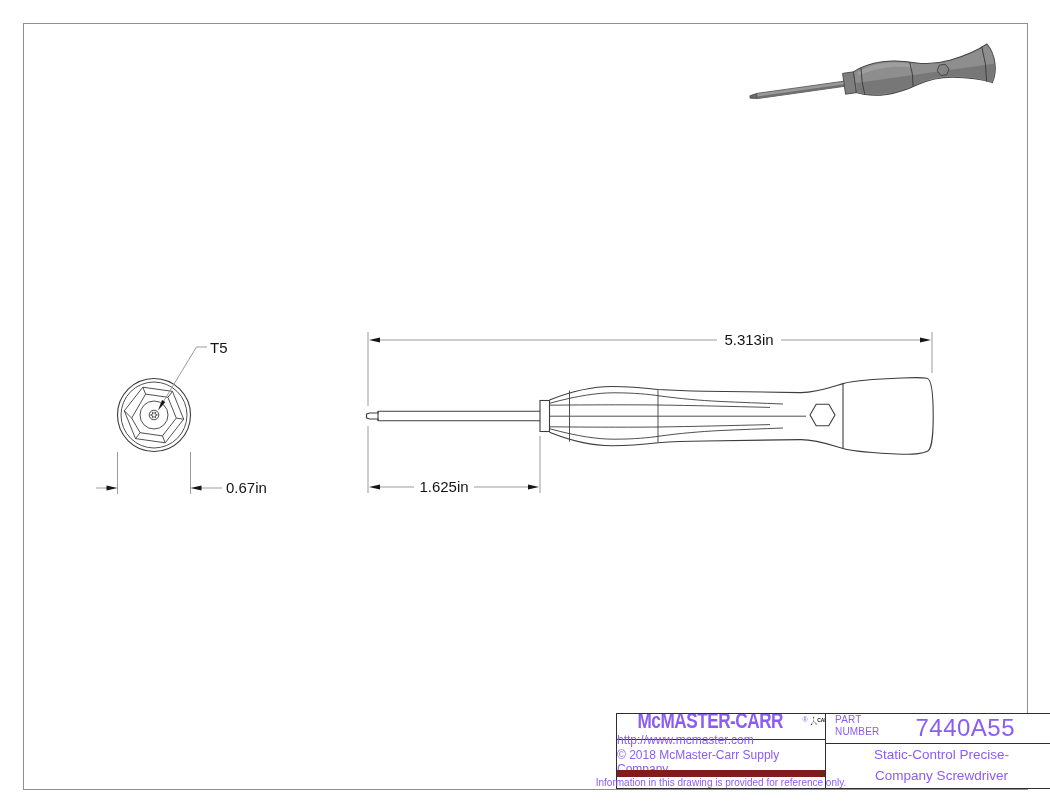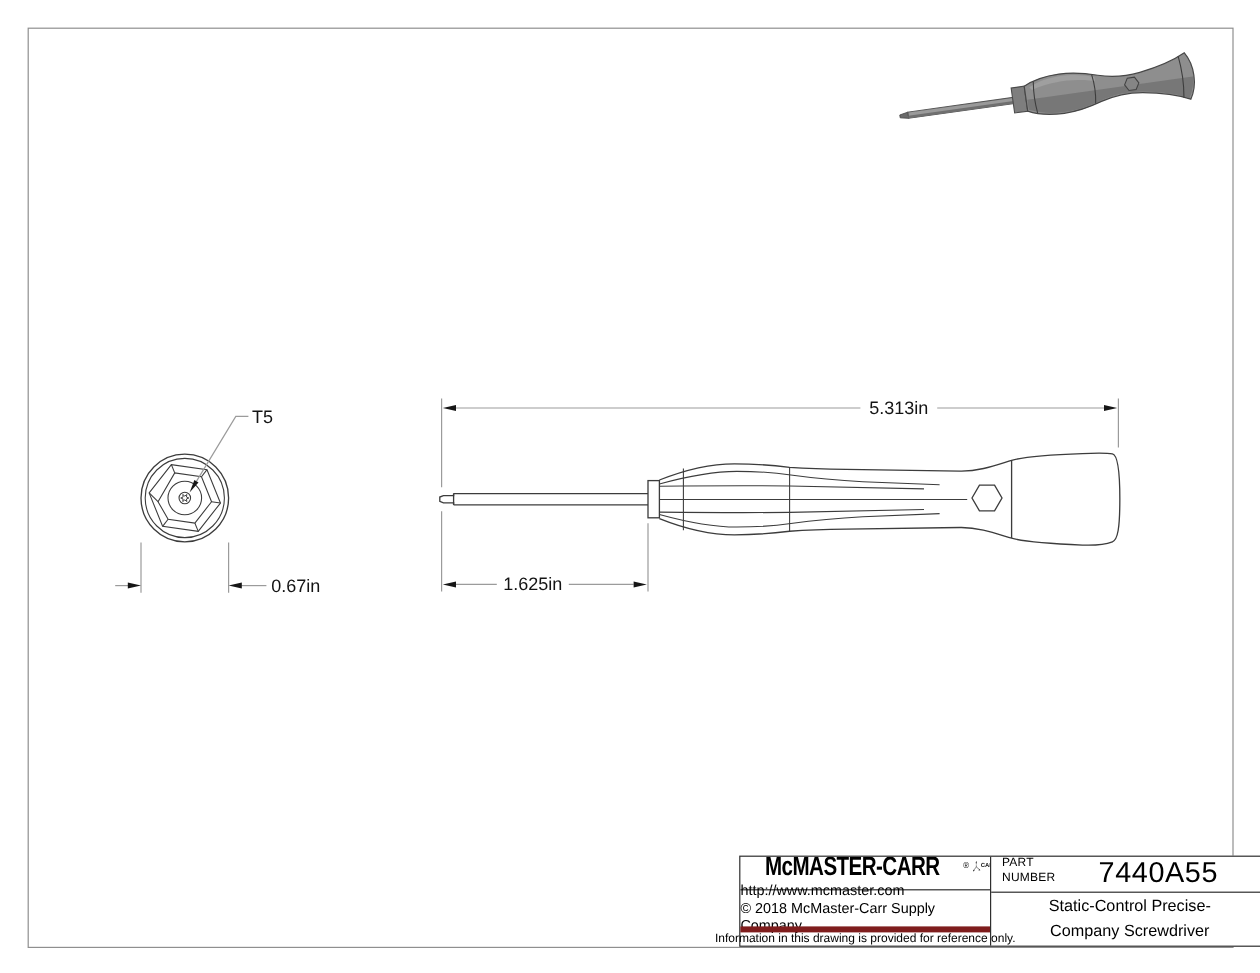--- a/index.html
+++ b/index.html
@@ -1,34 +1,34 @@
 <!DOCTYPE html>
 <html><head>
 <meta charset="utf-8">
 <style>
   html,body{margin:0;padding:0;background:#fff;}
   #page{position:relative;width:1050px;height:811px;background:#ffffff;overflow:hidden;
-        font-family:"Liberation Sans", sans-serif;color:#000000;}
+        font-family:"Liberation Sans", sans-serif;color:#8b5cf6;}
   #page-border{position:absolute;left:23px;top:23px;width:1003px;height:765px;
         border:1px solid #8f8f8f;}
   #drawing-svg{position:absolute;left:0;top:0;}
   .outline{stroke:#3c3c3c;stroke-width:1.1;fill:none;}
   .thin{stroke:#3c3c3c;stroke-width:0.9;fill:none;}
   .dim{stroke:#9b9b9b;stroke-width:1;fill:none;}
   .arrow{fill:#161616;stroke:none;}
   .dimtext{font-family:"Liberation Sans",sans-serif;font-size:15px;fill:#141414;}
   
   #title-block{position:absolute;left:616px;top:713px;width:442px;height:76px;
       border:1px solid #2e2e2e;display:flex;box-sizing:border-box;background:#fff;}
   #tb-left{width:209px;border-right:1px solid #2e2e2e;display:flex;flex-direction:column;box-sizing:border-box;}
   #tb-right{flex:1;display:flex;flex-direction:column;box-sizing:border-box;}
   .tb-row-logo{height:31px;display:flex;align-items:center;justify-content:center;overflow:hidden;}
   .tb-row-url{height:30px;border-top:1px solid #2e2e2e;display:flex;flex-direction:column;
       justify-content:center;font-size:12px;line-height:1.22;margin-top:11px;}
-  .tb-row-info{flex:1;border-top:5px solid #7f1d1d;display:flex;align-items:center;
+  .tb-row-info{flex:1;border-top:7px solid #7f1d1d;display:flex;align-items:center;
       justify-content:center;font-size:10px;white-space:nowrap;}
   .tb-row-part{height:29px;display:flex;}
   .tb-row-desc{flex:1;border-top:1px solid #2e2e2e;display:flex;flex-direction:column;
       align-items:center;justify-content:center;font-size:13.5px;line-height:1.55;}
   #logo-text{display:inline-block;font-weight:bold;font-size:22px;letter-spacing:-0.6px;
       transform:scaleX(0.78);transform-origin:center;white-space:nowrap;}
   #logo-reg{font-size:7px;align-self:flex-end;margin:0 0 5px -1px;}
   #part-label{font-size:10px;line-height:1.15;margin-left:9px;letter-spacing:0.2px;}
   #part-number{flex:1;text-align:center;font-size:24px;font-weight:normal;letter-spacing:0.5px;padding-right:6px;}
 </style>

